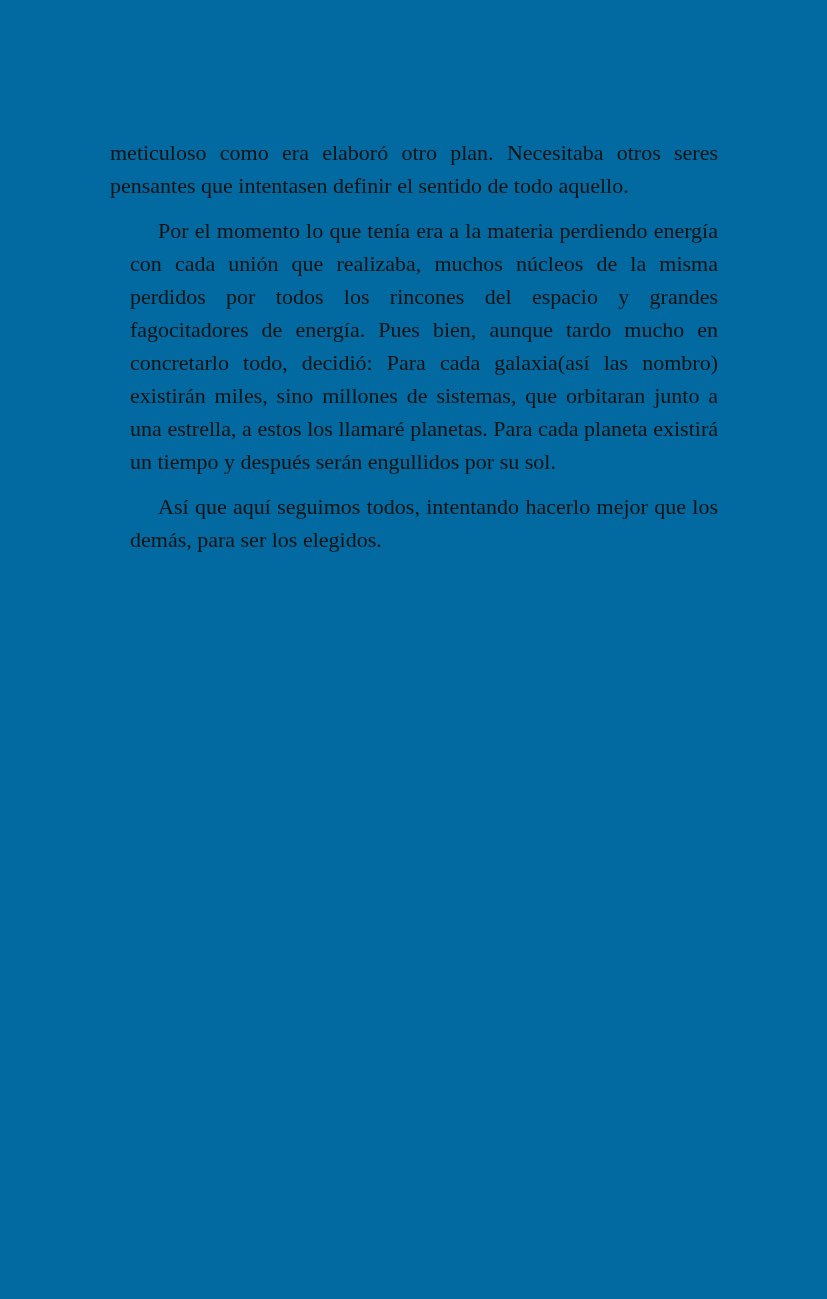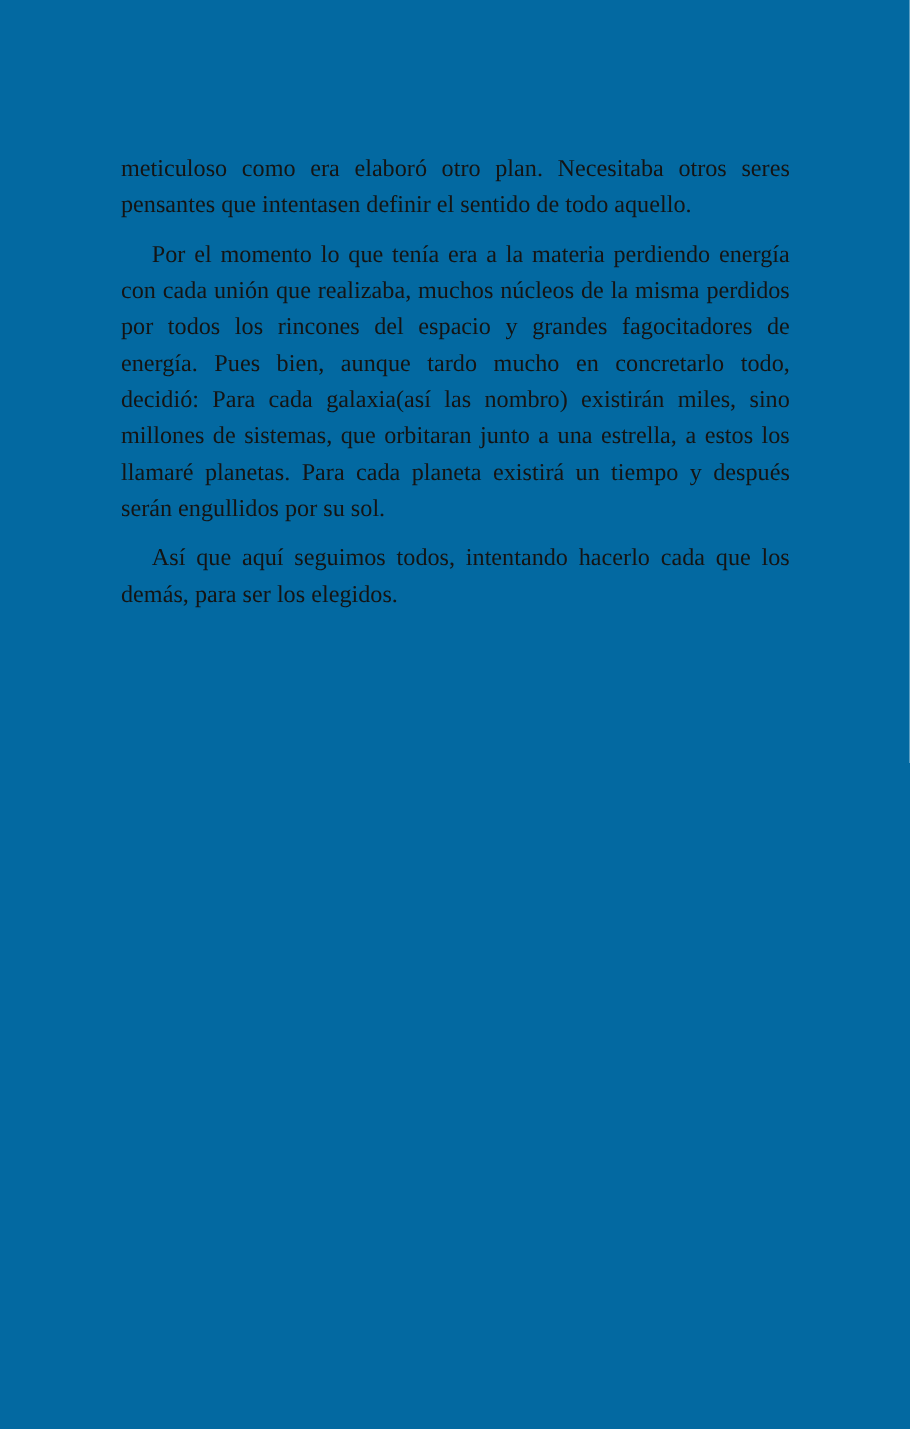--- a/index.html
+++ b/index.html
@@ -32,24 +32,25 @@
     line-height: 33px;
     color: #141414;
     text-align: justify;
     text-justify: inter-word;
   }
   .para {
     margin: 0 0 12px 0;
   }
   .para.indented {
     text-indent: 28px;
+    margin-left: 20px;
   }
 </style>
 </head>
 <body>
 
 <div class="page">
   <div class="text-block">
     <p class="para">meticuloso como era elaboró otro plan. Necesitaba otros seres pensantes que intentasen definir el sentido de todo aquello.</p>
     <p class="para indented">Por el momento lo que tenía era a la materia perdiendo energía con cada unión que realizaba, muchos núcleos de la misma perdidos por todos los rincones del espacio y grandes fagocitadores de energía. Pues bien, aunque tardo mucho en concretarlo todo, decidió: Para cada galaxia(así las nombro) existirán miles, sino millones de sistemas, que orbitaran junto a una estrella, a estos los llamaré planetas. Para cada planeta existirá un tiempo y después serán engullidos por su sol.</p>
-    <p class="para indented">Así que aquí seguimos todos, intentando hacerlo cada que los demás, para ser los elegidos.</p>
+    <p class="para indented">Así que aquí seguimos todos, intentando hacerlo mejor que los demás, para ser los elegidos.</p>
   </div>
 </div>
 
 </body></html>

